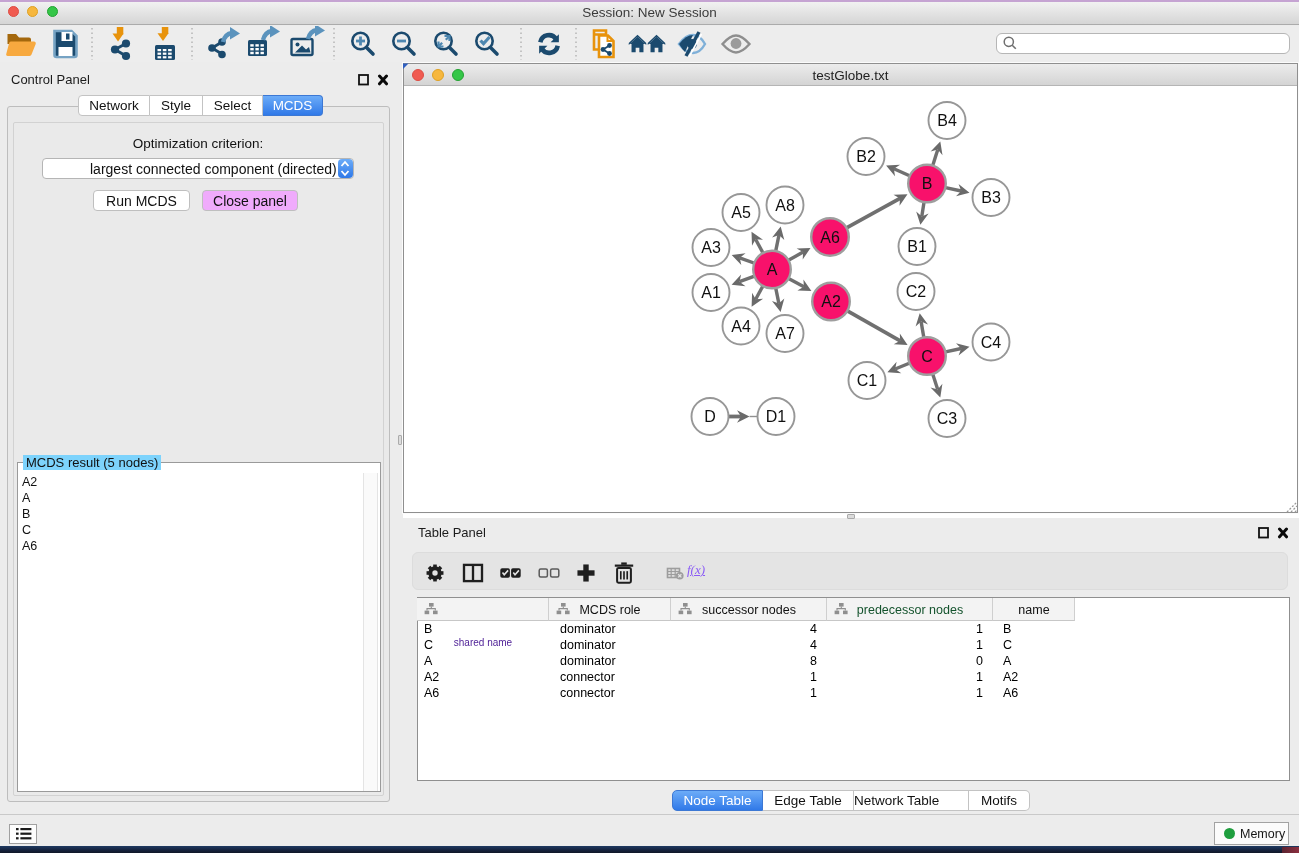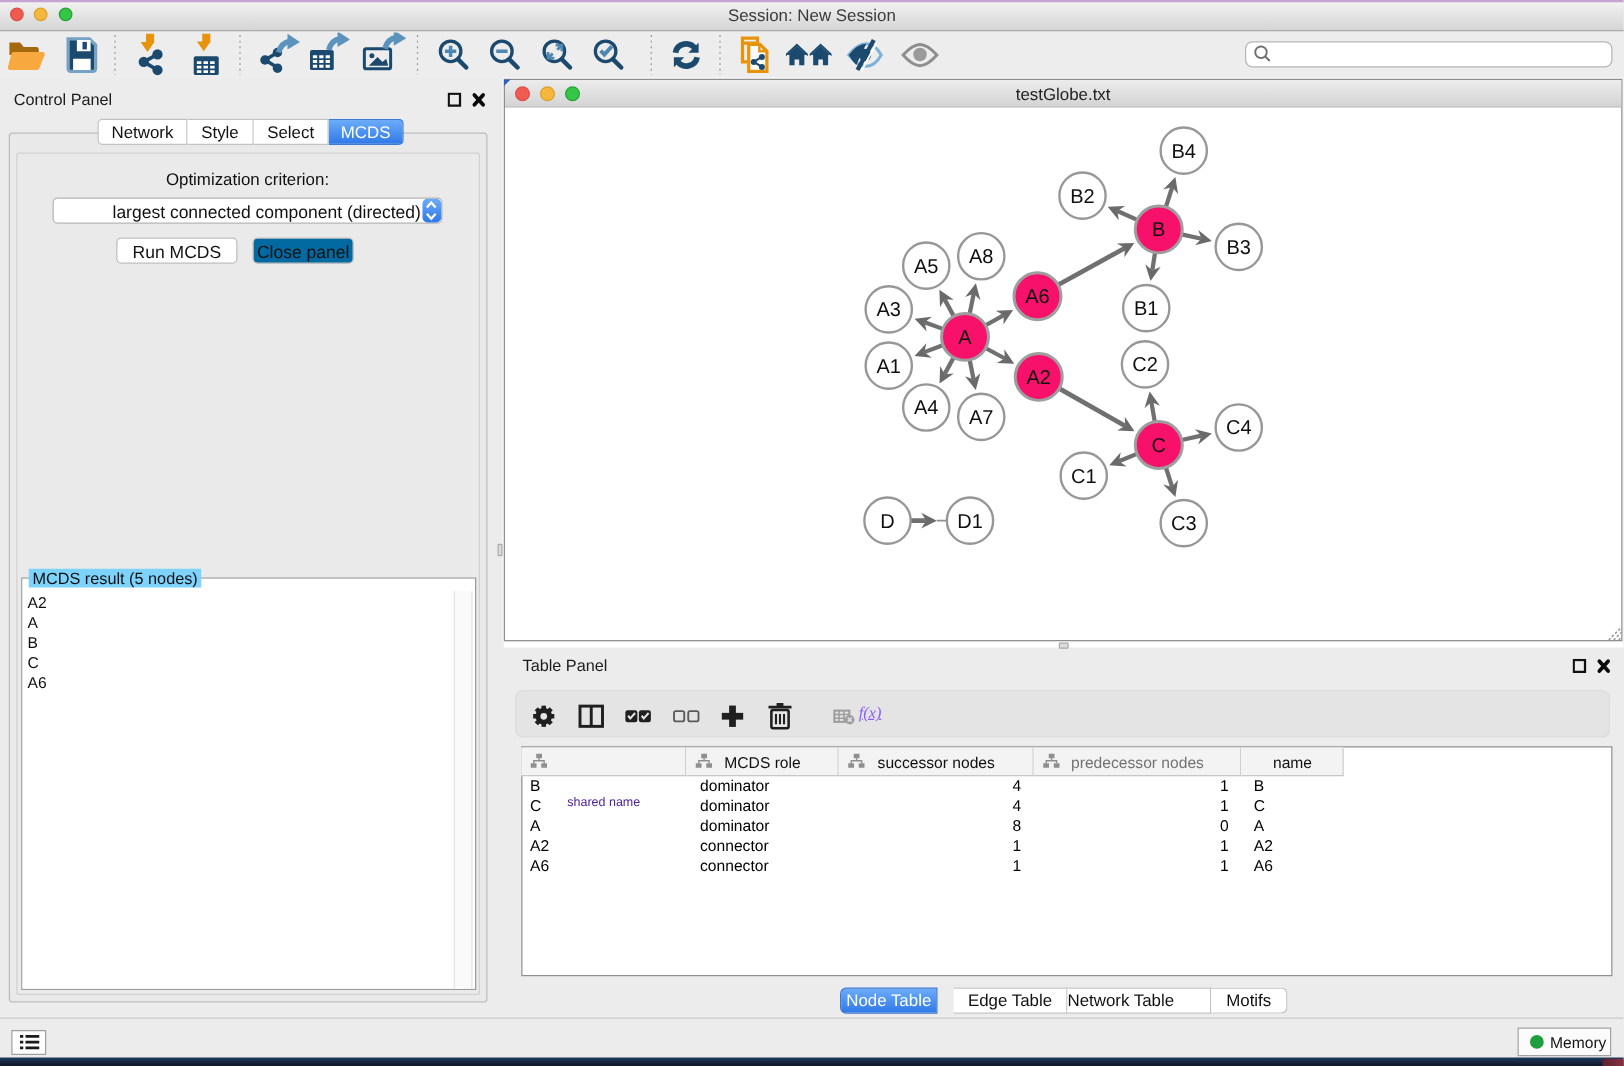--- a/index.html
+++ b/index.html
@@ -185,21 +185,21 @@
 
 <div class="abs" style="left:42px;top:158px;width:312px;height:21px;background:#fff;border:1px solid #b5b5b5;border-radius:4px;"></div>
 <div class="abs" style="left:53px;top:161px;font-size:14px;color:#111;padding-left:37px;">largest connected component (directed)</div>
 <div class="abs" style="left:338px;top:159px;width:15px;height:19px;background:linear-gradient(#6cacf8,#2e78e8);border-radius:4px;"></div>
 <svg class="abs" style="left:337px;top:158px;" width="16" height="21" viewBox="0 0 16 21">
     <path d="M4.5,8 L8,4 L11.5,8" fill="none" stroke="#fff" stroke-width="1.8"></path>
     <path d="M4.5,13 L8,17 L11.5,13" fill="none" stroke="#fff" stroke-width="1.8"></path>
   </svg>
 
 <div class="abs" style="left:93px;top:190px;width:97px;height:21px;background:#fff;border:1px solid #bfbfbf;border-radius:4px;font-size:14px;color:#111;text-align:center;line-height:20px;">Run MCDS</div>
-<div class="abs" style="left:202px;top:190px;width:81px;height:21px;background:#0369a1;border:1px solid #bfbfbf;border-radius:4px;font-size:14px;color:#111;text-align:center;line-height:20px;">Close panel</div>
+<div class="abs" style="left:202px;top:190px;width:96px;height:21px;background:#f0abfc;border:1px solid #bfbfbf;border-radius:4px;font-size:14px;color:#111;text-align:center;line-height:20px;">Close panel</div>
 
 <div class="abs" style="left:17px;top:462px;width:364px;height:330px;border:1px solid #9a9a9a;"></div>
 <div class="abs" style="left:18px;top:463px;width:362px;height:328px;background:#fff;"></div>
 <div class="abs" style="left:23px;top:455px;background:#7dd3fc;padding:0 3px;font-size:13px;color:#111;">MCDS result (5 nodes)</div>
 <div class="abs" style="left:363px;top:473px;width:15px;height:318px;background:#fafafa;border-left:1px solid #e4e4e4;border-right:1px solid #e4e4e4;"></div>
 <div class="abs" style="left:22px;top:474px;font-size:12.5px;color:#111;line-height:16px;">A2<br>A<br>B<br>C<br>A6</div>
 
 <div class="abs" style="left:403px;top:63px;width:895px;height:450px;background:#fff;border:1px solid #8f8f8f;box-shadow:0 0 0 1px rgba(255,255,255,0.8);"></div>
 <div class="abs" style="left:404px;top:64px;width:893px;height:22px;background:linear-gradient(#ececec,#d4d4d4);border-bottom:1px solid #b5b5b5;"></div>
 <div class="abs" style="left:412px;top:69px;width:12px;height:12px;border-radius:50%;background:#f05b51;border:1px solid #dd4d44;"></div>
@@ -401,21 +401,21 @@
     <g fill="#8f8f8f">
       <rect x="5" y="1" width="4.6" height="3.6"></rect>
       <rect x="0.6" y="8.6" width="4.6" height="3.6"></rect>
       <rect x="9" y="8.6" width="4.6" height="3.6"></rect>
     </g>
     <g stroke="#8f8f8f" stroke-width="1.1" fill="none">
       <path d="M7.3,4.6 V6.6 M3,8.6 V6.6 H11.3 V8.6"></path>
     </g>
   </svg>
 <div class="abs" style="left:827px;top:598px;width:166px;height:23px;background:#f3f3f3;border-right:1px solid #cfcfcf;border-bottom:1px solid #c7c7c7;"></div>
-<div class="abs" style="left:827px;top:603px;width:166px;text-align:center;font-size:12.5px;color:#737373;">predecessor nodes</div>
+<div class="abs" style="left:827px;top:603px;width:166px;text-align:center;font-size:12.5px;color:#14532d;">predecessor nodes</div>
 <svg class="abs" style="left:834px;top:602px;" width="14" height="14" viewBox="0 0 14 14">
     <g fill="#8f8f8f">
       <rect x="5" y="1" width="4.6" height="3.6"></rect>
       <rect x="0.6" y="8.6" width="4.6" height="3.6"></rect>
       <rect x="9" y="8.6" width="4.6" height="3.6"></rect>
     </g>
     <g stroke="#8f8f8f" stroke-width="1.1" fill="none">
       <path d="M7.3,4.6 V6.6 M3,8.6 V6.6 H11.3 V8.6"></path>
     </g>
   </svg>
@@ -439,21 +439,21 @@
 <div class="abs" style="left:424px;top:670px;font-size:12.5px;color:#000;">A2</div>
 <div class="abs" style="left:560px;top:670px;font-size:12.5px;color:#000;">connector</div>
 <div class="abs" style="left:671px;top:670px;width:146px;text-align:right;font-size:12.5px;color:#000;">1</div>
 <div class="abs" style="left:827px;top:670px;width:156px;text-align:right;font-size:12.5px;color:#000;">1</div>
 <div class="abs" style="left:1003px;top:670px;font-size:12.5px;color:#000;">A2</div>
 <div class="abs" style="left:424px;top:686px;font-size:12.5px;color:#000;">A6</div>
 <div class="abs" style="left:560px;top:686px;font-size:12.5px;color:#000;">connector</div>
 <div class="abs" style="left:671px;top:686px;width:146px;text-align:right;font-size:12.5px;color:#000;">1</div>
 <div class="abs" style="left:827px;top:686px;width:156px;text-align:right;font-size:12.5px;color:#000;">1</div>
 <div class="abs" style="left:1003px;top:686px;font-size:12.5px;color:#000;">A6</div>
-<div class="abs" style="left:672px;top:790px;width:78px;height:21px;background:linear-gradient(#6cacf8,#3079e8);color:#fff;border:1px solid #3c78d4;border-radius:5px 0 0 5px;font-size:13.5px;text-align:center;line-height:20px;">Node Table</div>
+<div class="abs" style="left:672px;top:790px;width:91px;height:21px;background:linear-gradient(#6cacf8,#3079e8);color:#fff;border:1px solid #3c78d4;border-radius:5px 0 0 5px;font-size:13.5px;text-align:center;line-height:20px;">Node Table</div>
 <div class="abs" style="left:763px;top:790px;width:91px;height:21px;background:#fff;color:#111;border:1px solid #c3c3c3;border-left:none;font-size:13.5px;text-align:center;line-height:20px;">Edge Table</div>
 <div class="abs" style="left:854px;top:790px;width:115px;height:21px;background:#fff;color:#111;border:1px solid #c3c3c3;border-left:none;font-size:13.5px;text-align:left;line-height:20px;">Network Table</div>
 <div class="abs" style="left:969px;top:790px;width:61px;height:21px;background:#fff;color:#111;border:1px solid #c3c3c3;border-left:none;border-radius:0 5px 5px 0;font-size:13.5px;text-align:center;line-height:20px;">Motifs</div>
 <div class="abs" style="left:0;top:814px;width:1299px;border-top:1px solid #c9c9c9;height:31px;background:#ececec;"></div>
 <div class="abs" style="left:9px;top:824px;width:28px;height:20px;background:#fdfdfd;border:1px solid #a0a0a0;"></div>
 <svg class="abs" style="left:16px;top:828px;" width="16" height="12" viewBox="0 0 16 12">
     <g fill="#1a1a1a">
       <rect x="0" y="0" width="2.6" height="2.2"></rect>
       <rect x="0" y="4.6" width="2.6" height="2.2"></rect>
       <rect x="0" y="9.2" width="2.6" height="2.2"></rect>

